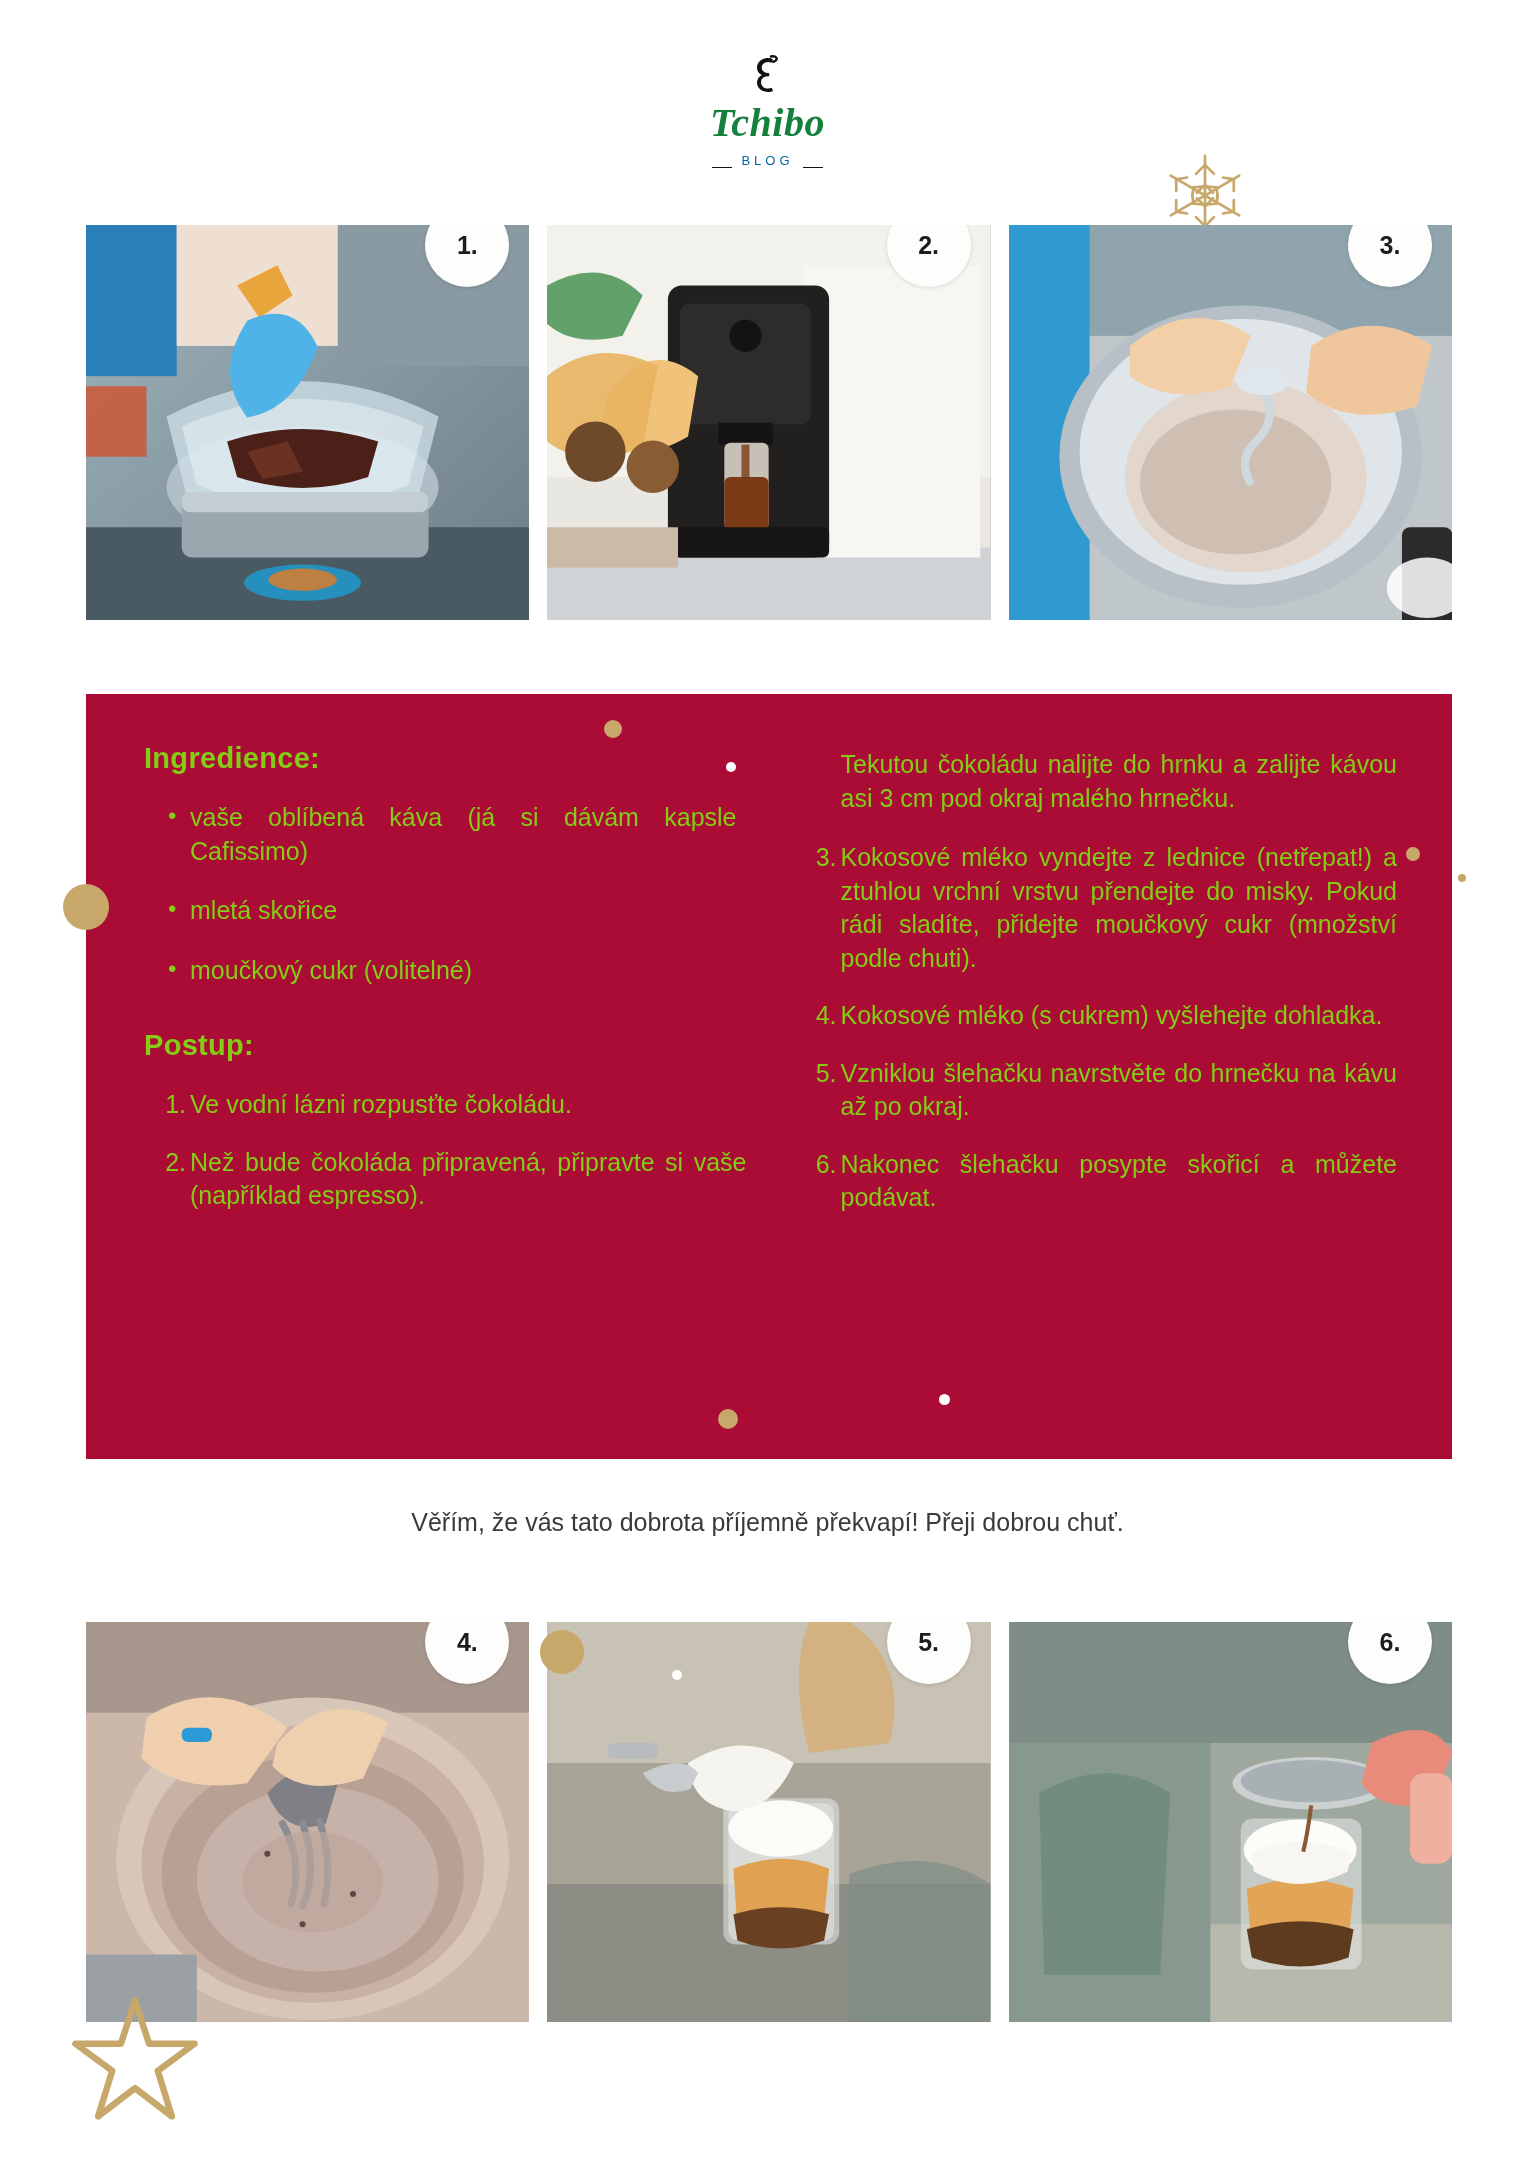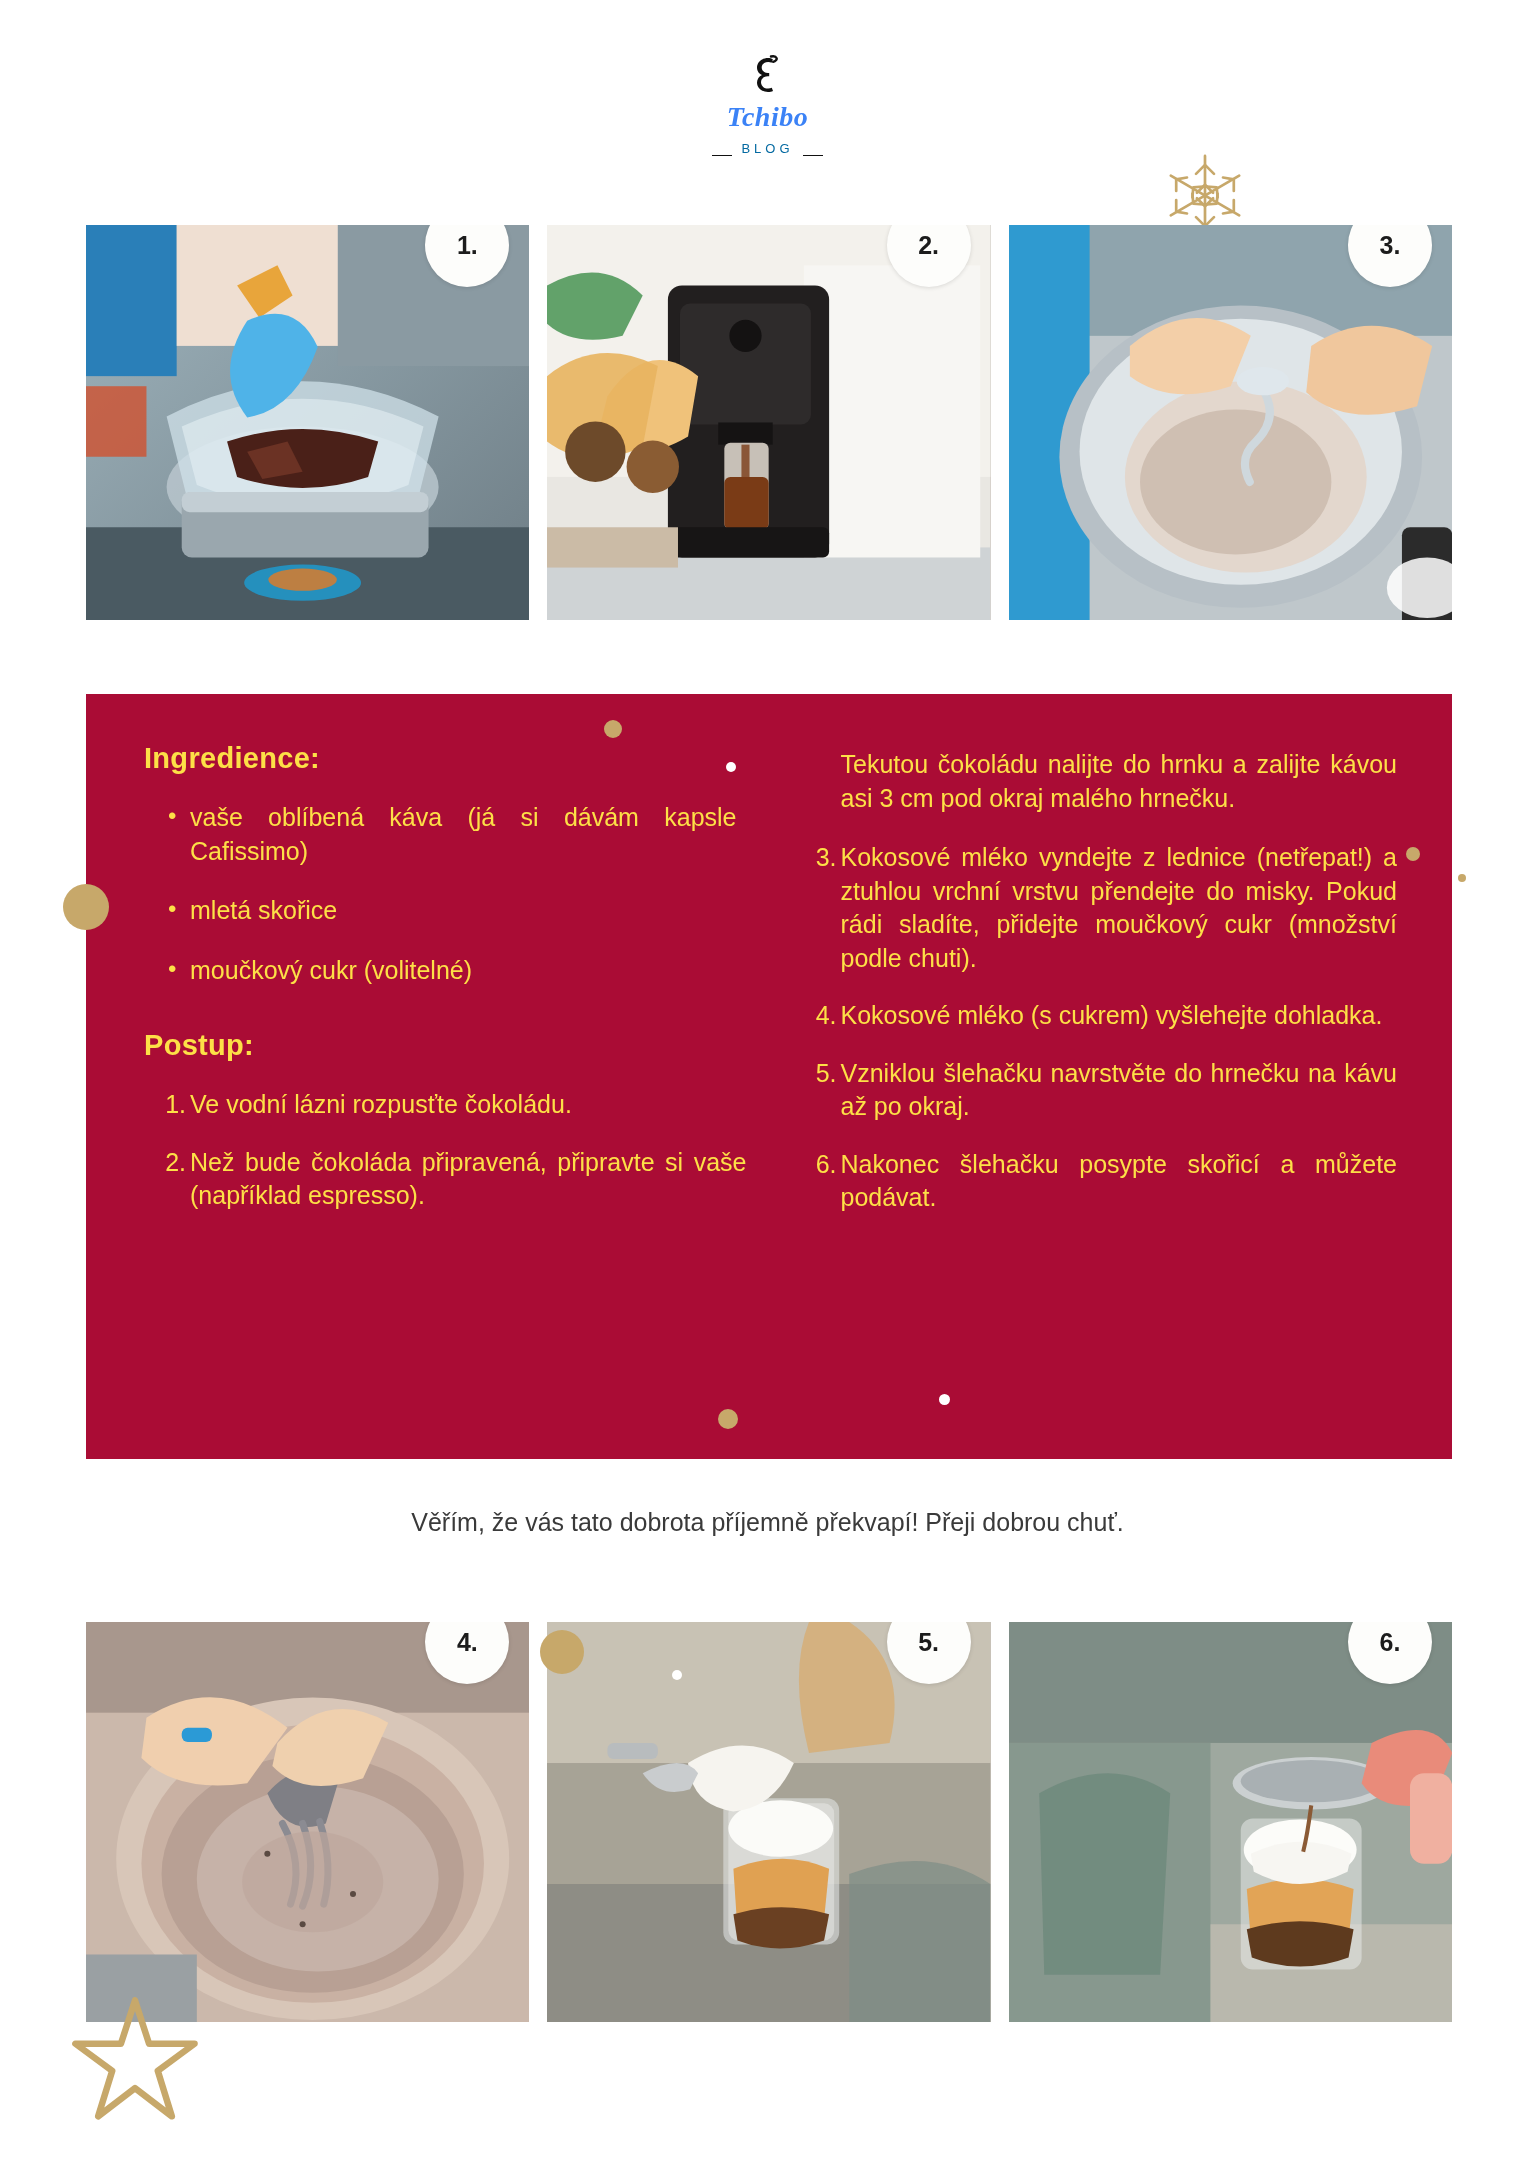--- a/index.html
+++ b/index.html
@@ -31,23 +31,23 @@
     width: 46px;
     height: 46px;
     position: relative;
     margin-bottom: 2px;
   }
   .logo-mark svg { display: block; }
   .logo-word {
     font-family: "Liberation Serif", serif;
     font-style: italic;
     font-weight: bold;
-    font-size: 28px;
+    font-size: 40px;
     letter-spacing: 0.5px;
-    color: #3b82f6;
+    color: #15803d;
     line-height: 1;
   }
   .logo-sub {
     margin-top: 10px;
     display: flex;
     align-items: flex-end;
     gap: 9px;
     font-size: 13px;
     letter-spacing: 4px;
     color: #0369a1;
@@ -114,21 +114,21 @@
   .ph-canvas { position: absolute; inset: 0; }
 
   
   .card {
     position: absolute;
     left: 86px;
     top: 694px;
     width: 1366px;
     height: 765px;
     background: #aa0c35;
-    color: #fde047;
+    color: #84cc16;
   }
   .card-inner {
     display: flex;
     padding: 48px 55px 40px 58px;
     gap: 48px;
     height: 100%;
   }
   .col { flex: 1; }
   .col.left { max-width: 640px; }
   .col.right { padding-top: 6px; }

